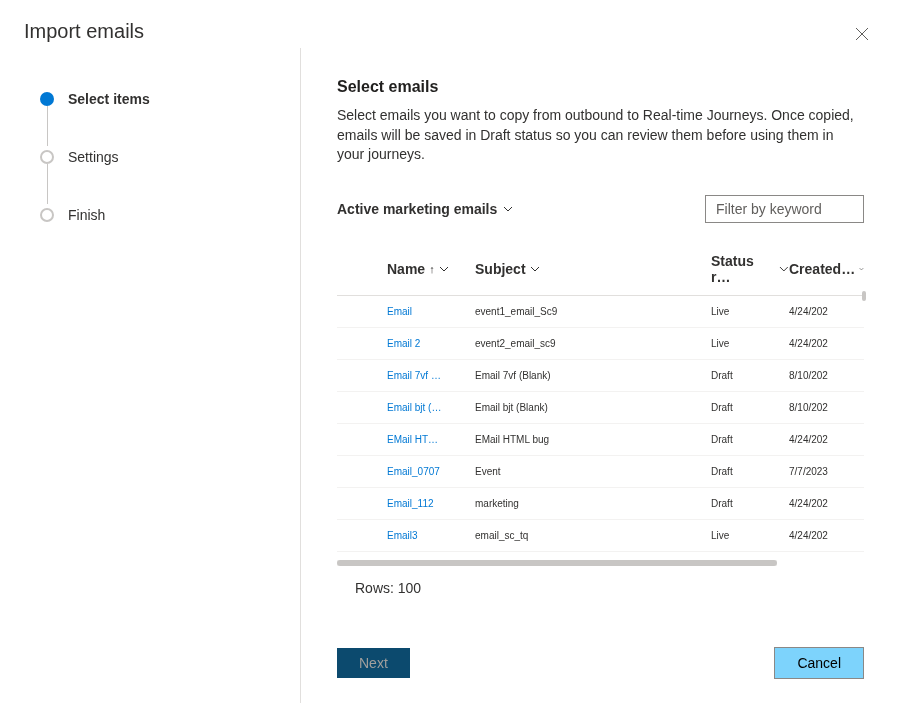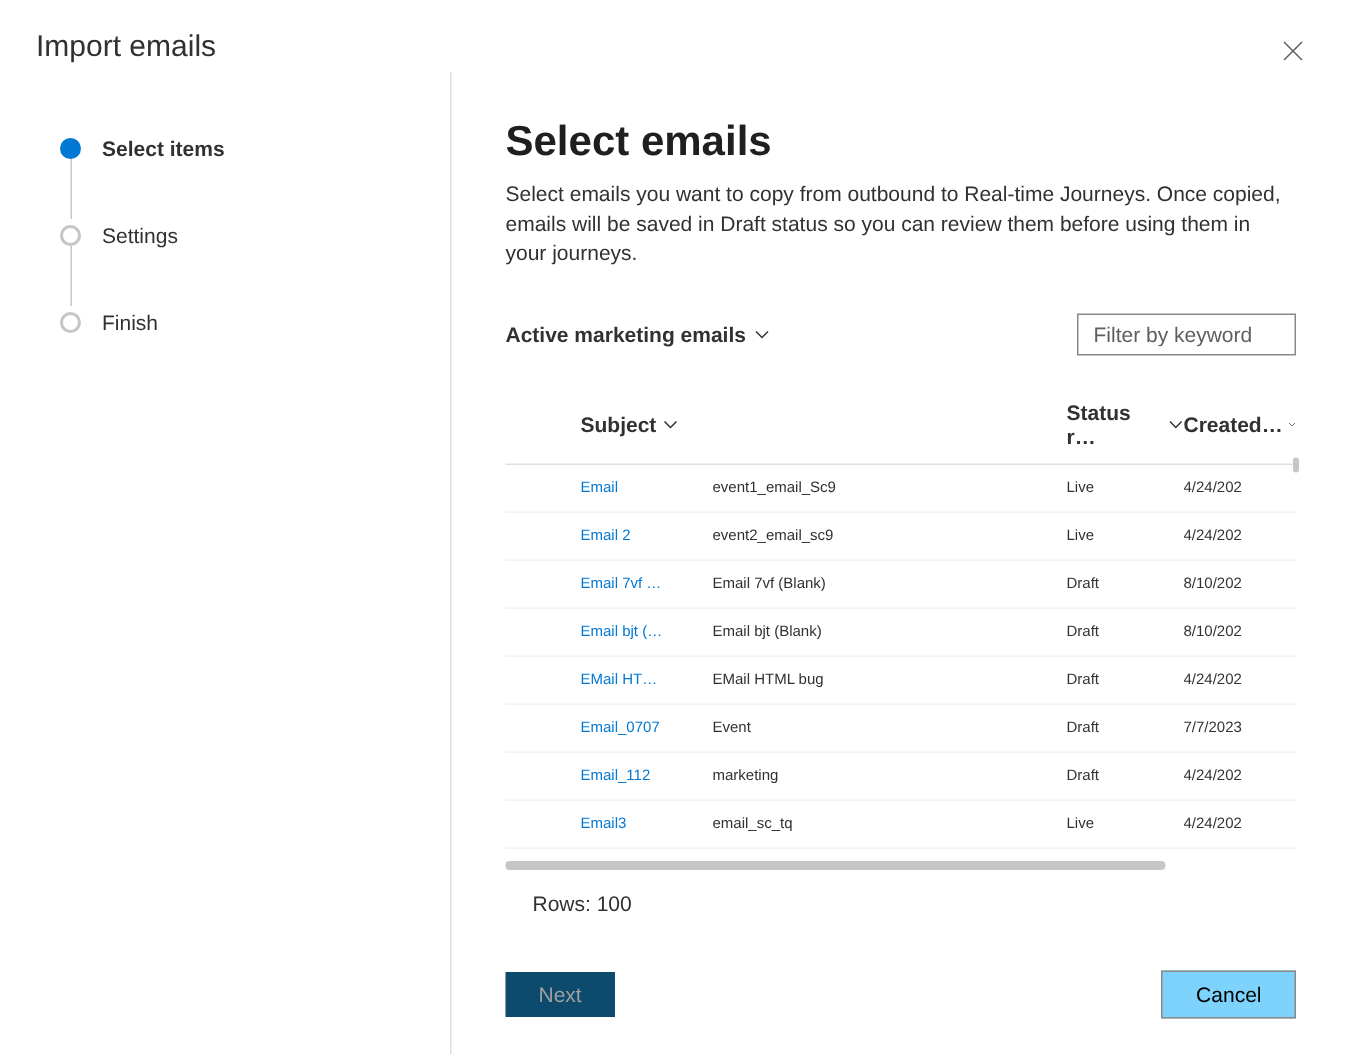--- a/index.html
+++ b/index.html
@@ -73,21 +73,21 @@
       z-index: 1;
     }
     .main-panel {
       flex: 1;
       padding: 30px 36px 0 36px;
       display: flex;
       flex-direction: column;
       position: relative;
     }
     .panel-title {
-      font-size: 28px;
+      font-size: 16px;
       font-weight: 600;
       margin-bottom: 10px;
       color: #201f1e;
     }
     .panel-desc {
       font-size: 14px;
       color: #323130;
       line-height: 1.4;
       margin-bottom: 30px;
     }
@@ -103,21 +103,21 @@
       color: #323130;
       display: flex;
       align-items: center;
       gap: 6px;
       cursor: pointer;
     }
     .filter-input {
       border: 1px solid #8a8886;
       padding: 5px 10px;
       font-size: 14px;
-      width: 146px;
+      width: 159px;
       color: #b91c1c;
       font-family: inherit;
     }
     .filter-input::placeholder { color: #605e5c; }
     .table-wrapper { position: relative; }
     .thead {
       display: flex;
       border-bottom: 1px solid #e1dfdd;
       padding: 10px 0;
     }
@@ -237,20 +237,27 @@
         <svg class="chev" viewBox="0 0 10 10">
             <path d="M1 3 L5 7 L9 3" stroke="#323130" stroke-width="1" fill="none"></path>
           </svg>
       </div>
       <input class="filter-input" placeholder="Filter by keyword" style="">
     </div>
 
     <div class="table-wrapper">
       <div class="thead">
         <div class="th col-check"></div>
+        <div class="th col-name">
+          <span>Name</span>
+          <span class="up-arrow">↑</span>
+          <svg class="chev" viewBox="0 0 10 10">
+              <path d="M1 3 L5 7 L9 3" stroke="#323130" stroke-width="1" fill="none"></path>
+            </svg>
+        </div>
         <div class="th col-subject">
           <span>Subject</span>
           <svg class="chev" viewBox="0 0 10 10">
               <path d="M1 3 L5 7 L9 3" stroke="#323130" stroke-width="1" fill="none"></path>
             </svg>
         </div>
         <div class="th col-status">
           <span>Status r…</span>
           <svg class="chev" viewBox="0 0 10 10">
               <path d="M1 3 L5 7 L9 3" stroke="#323130" stroke-width="1" fill="none"></path>

